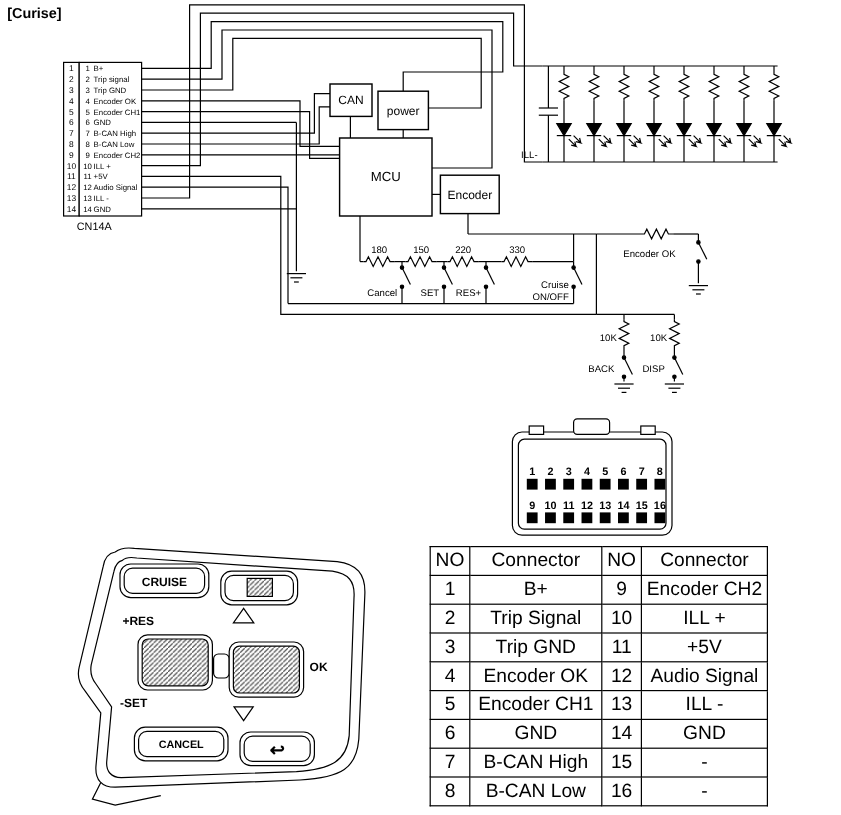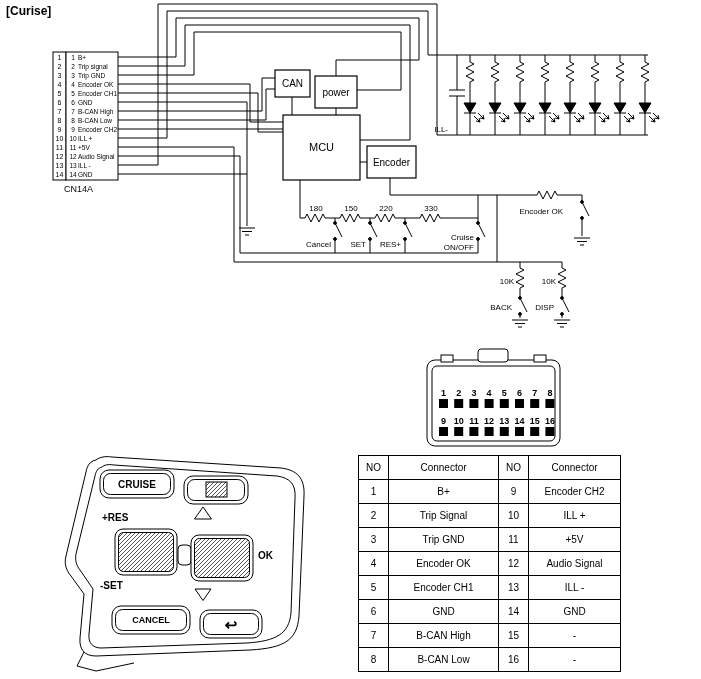--- a/index.html
+++ b/index.html
@@ -9,21 +9,21 @@
   #title{position:absolute;left:6px;top:4px;font-size:12px;font-weight:bold}
   svg{position:absolute;left:0;top:0}
   .wire{fill:none;stroke:#000;stroke-width:1}
   .box{fill:#fff;stroke:#000;stroke-width:1}
   .blk{fill:#fff;stroke:#000;stroke-width:1.2}
   text{fill:#000;stroke:none;font-family:"Liberation Sans",sans-serif}
   .t65{font-size:6.5px}.t7{font-size:7px}.t8{font-size:8px}.t9{font-size:9px}
   .t10{font-size:10px}.t11{font-size:11px}.t15{font-size:15px}
   .b{font-weight:bold}.mid{text-anchor:middle}.end{text-anchor:end}
   #pin-table{position:absolute;left:358px;top:455px;border-collapse:collapse;background:#fff}
-  #pin-table th,#pin-table td{border:1px solid #000;font-size:10px;font-weight:normal;
+  #pin-table th,#pin-table td{border:1px solid #000;font-size:16px;font-weight:normal;
       text-align:center;height:24px;padding:0 4px;white-space:nowrap}
 </style>
 </head>
 <body>
 
 <div id="screen">
 
   <div id="title">[Curise]</div>
 
   <svg width="701" height="679" viewBox="0 0 701 679">

